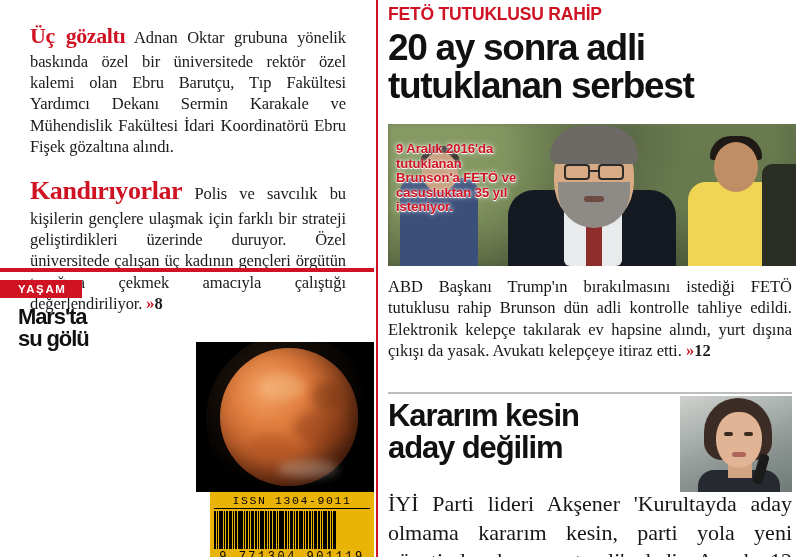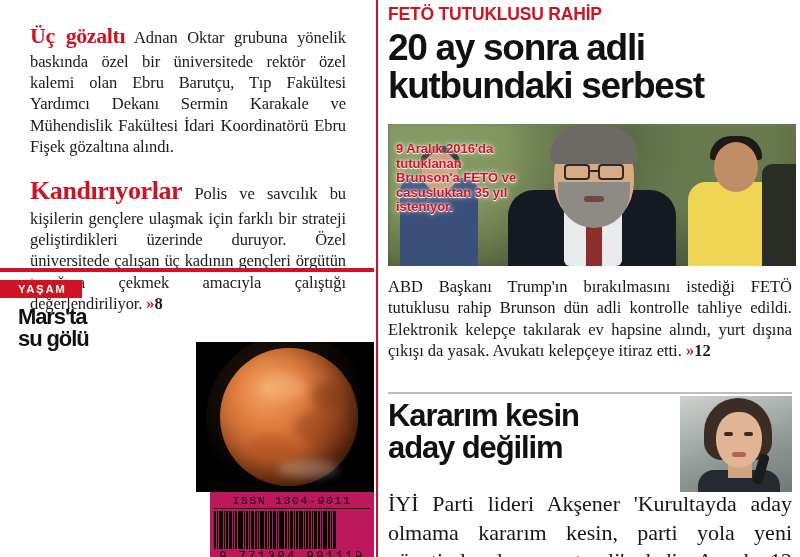--- a/index.html
+++ b/index.html
@@ -97,21 +97,21 @@
   .b2 { left: 74px; top: 62px; width: 54px; height: 34px; background: #7e3312; filter: blur(5px); }
   .b3 { left: 30px; top: 86px; width: 42px; height: 24px; background: #a64a1c; filter: blur(4px); }
   .b4 { left: 58px; top: 112px; width: 60px; height: 18px; background: #efe6dc; opacity: .30; filter: blur(5px); }
   .b5 { left: 92px; top: 34px; width: 30px; height: 30px; background: #5f2508; filter: blur(5px); }
   .mars-glow { position: absolute; left: 10px; top: -8px; width: 170px; height: 170px; border-radius: 50%;
     background: radial-gradient(circle at 40% 36%, rgba(255,160,90,0.18) 0%, rgba(0,0,0,0) 62%); }
 
   
   .barcode-wrap {
     position: absolute; left: 210px; top: 492px; width: 164px; height: 65px;
-    background: #be185d; padding: 2px 4px 0 4px;
+    background: #eab308; padding: 2px 4px 0 4px;
   }
   .issn {
     font-family: "Liberation Mono", monospace;
     font-size: 11.5px; letter-spacing: 1.6px;
     text-align: center; color: #000000;
     border-bottom: 1px solid #000; padding-bottom: 1px;
   }
   .bars { height: 38px; margin-top: 2px; display: flex; align-items: stretch; }
   .bar { background: #000; margin-right: 1px; }
   .barcode-num {
@@ -335,21 +335,21 @@
     </div>
   </div>
 
   <div class="v-rule"></div>
 
   <div class="right-col">
 
     <p class="feto-kicker">FETÖ TUTUKLUSU RAHİP</p>
     <h1 class="feto-head">
       <span>20 ay sonra adli</span><br>
-      <span>kutbundaki serbest</span>
+      <span>tutuklanan serbest</span>
     </h1>
 
     <div class="brunson-photo">
       <div class="bg-foliage"></div>
       <div class="person p-left-body"></div>
       <div class="person p-left-hair"></div>
       <div class="person p-left-head"></div>
 
       <div class="person p-r-body"></div>
       <div class="person p-r-hair"></div>

